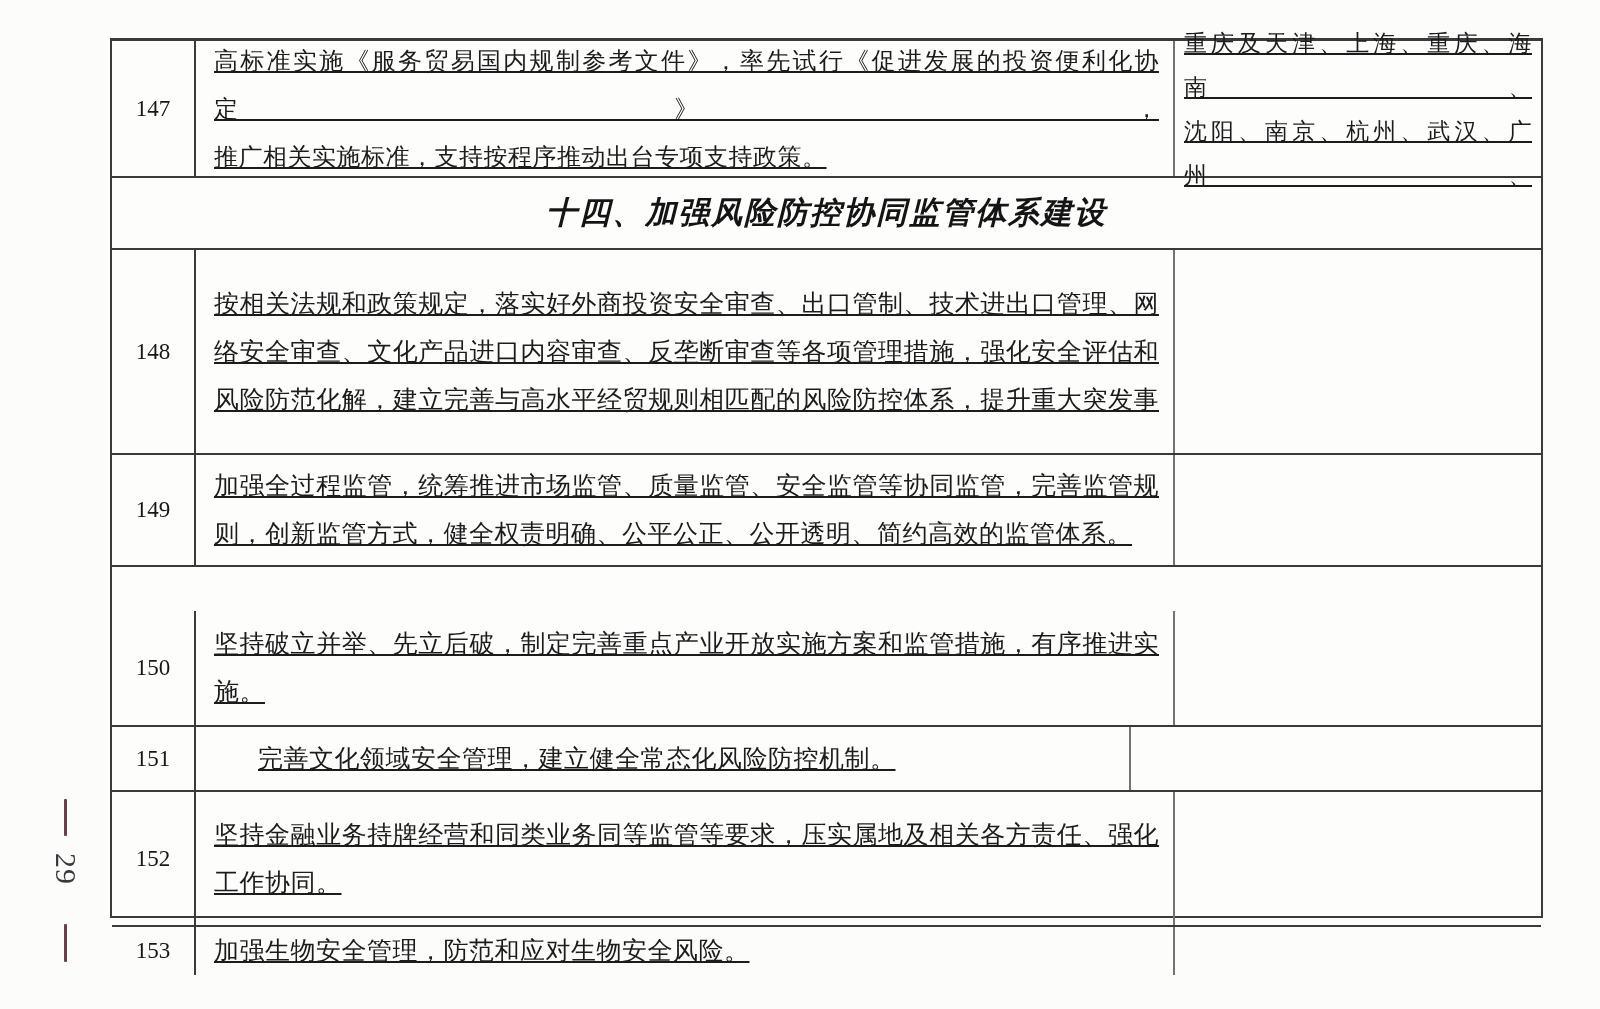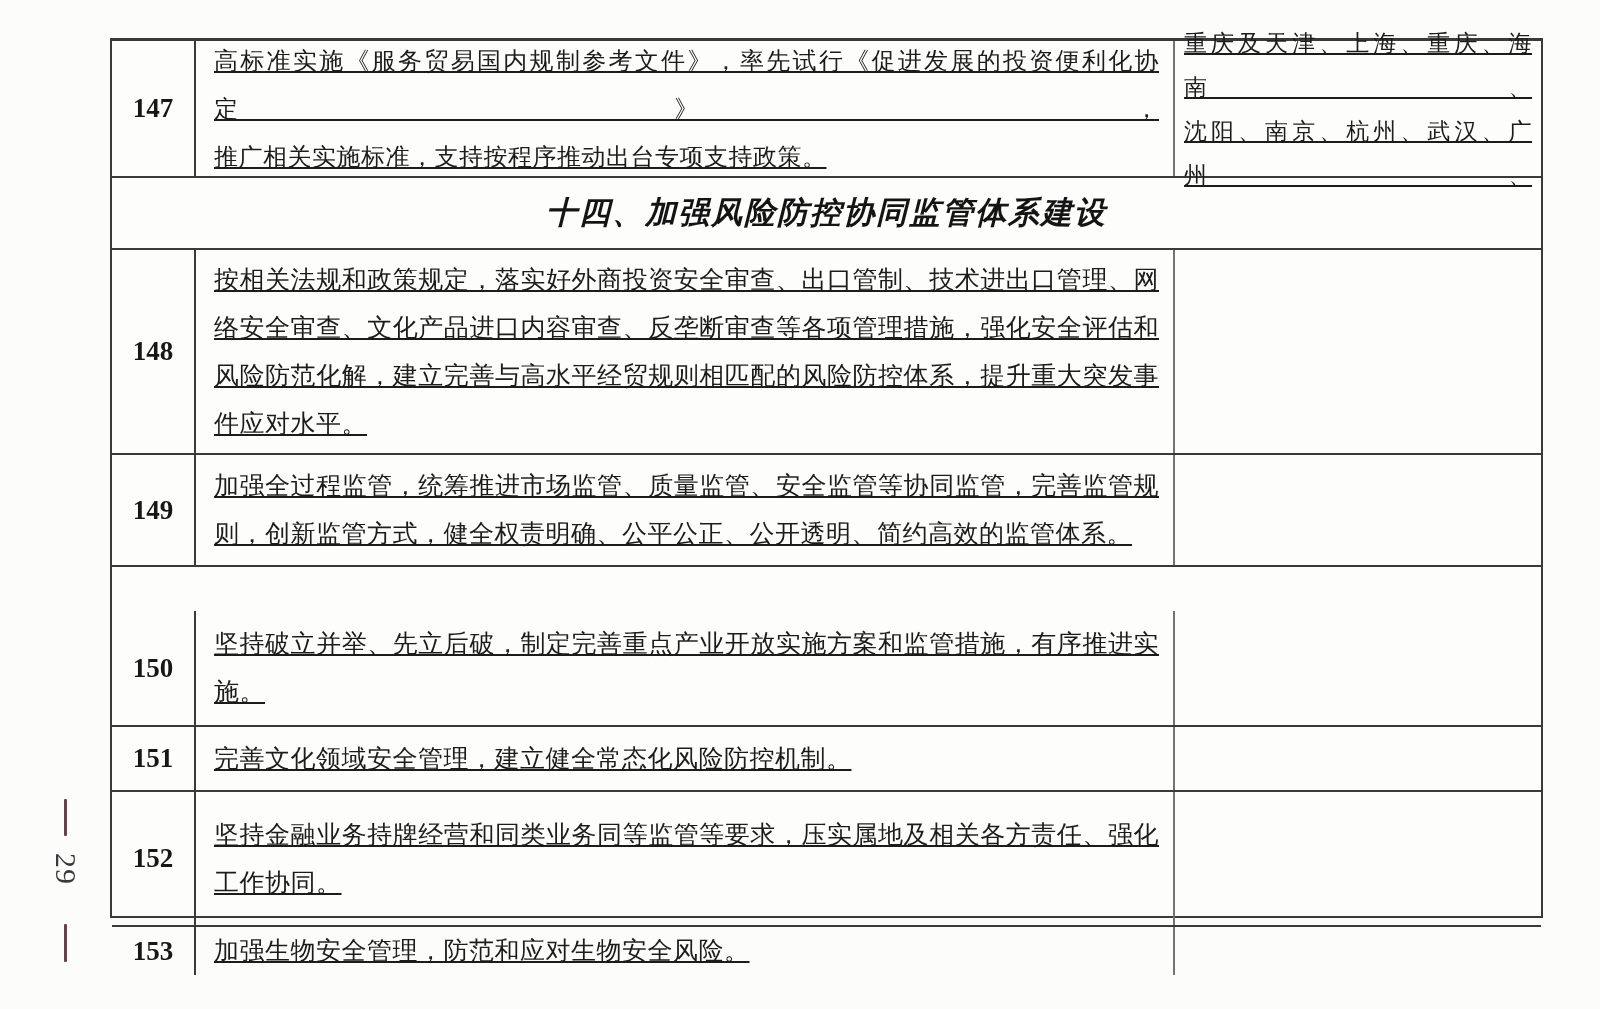--- a/index.html
+++ b/index.html
@@ -33,23 +33,22 @@
   .t-row:last-child { border-bottom: none; flex: 1 1 auto; }
 
   .c-no {
     width: 84px;
     flex: 0 0 84px;
     border-right: 2px solid #3a3a3a;
     display: flex;
     align-items: center;
     justify-content: center;
     font-family: "Liberation Serif", serif;
-    font-size: 27px;
+    font-size: 23px;
     color: #171717;
-    font-weight: bold;
   }
   .c-text {
     flex: 1 1 auto;
     border-right: 2px solid #737373;
     padding: 0 14px 0 18px;
     display: flex;
     flex-direction: column;
     justify-content: center;
     font-size: 25px;
     line-height: 48px;
@@ -81,21 +80,21 @@
     color: #141414;
     font-style: italic;
   }
 
   
   .row-147    { height: 137px; }
   .row-sec    { height: 72px;  }
   .row-148    { height: 205px; }
   .row-149    { height: 112px; }
   .row-150    { height: 116px; margin-top: 44px; }
-  .row-151    { height: 65px;  }
+  .row-151    { height: 65px; gap: 44px;  }
   .row-152    { height: 135px; }
 
   
   .margin-dash {
     position: absolute;
     width: 3px;
     background: #6a3f4b;
     border-radius: 1px;
   }
   .dash-top    { left: 64px; top: 799px; height: 37px; }
@@ -136,21 +135,20 @@
   <div class="t-row row-sec section-row">
     <span>十四、加强风险防控协同监管体系建设</span>
   </div>
 
   <div class="t-row row-148">
     <div class="c-no">148</div>
     <div class="c-text">
       <span class="ln fill">按相关法规和政策规定，落实好外商投资安全审查、出口管制、技术进出口管理、网</span>
       <span class="ln fill">络安全审查、文化产品进口内容审查、反垄断审查等各项管理措施，强化安全评估和</span>
       <span class="ln fill">风险防范化解，建立完善与高水平经贸规则相匹配的风险防控体系，提升重大突发事</span>
-      <span class="ln">件应对水平。</span>
     </div>
     <div class="c-scope"></div>
   </div>
 
   <div class="t-row row-149">
     <div class="c-no">149</div>
     <div class="c-text">
       <span class="ln fill">加强全过程监管，统筹推进市场监管、质量监管、安全监管等协同监管，完善监管规</span>
       <span class="ln">则，创新监管方式，健全权责明确、公平公正、公开透明、简约高效的监管体系。</span>
     </div>

